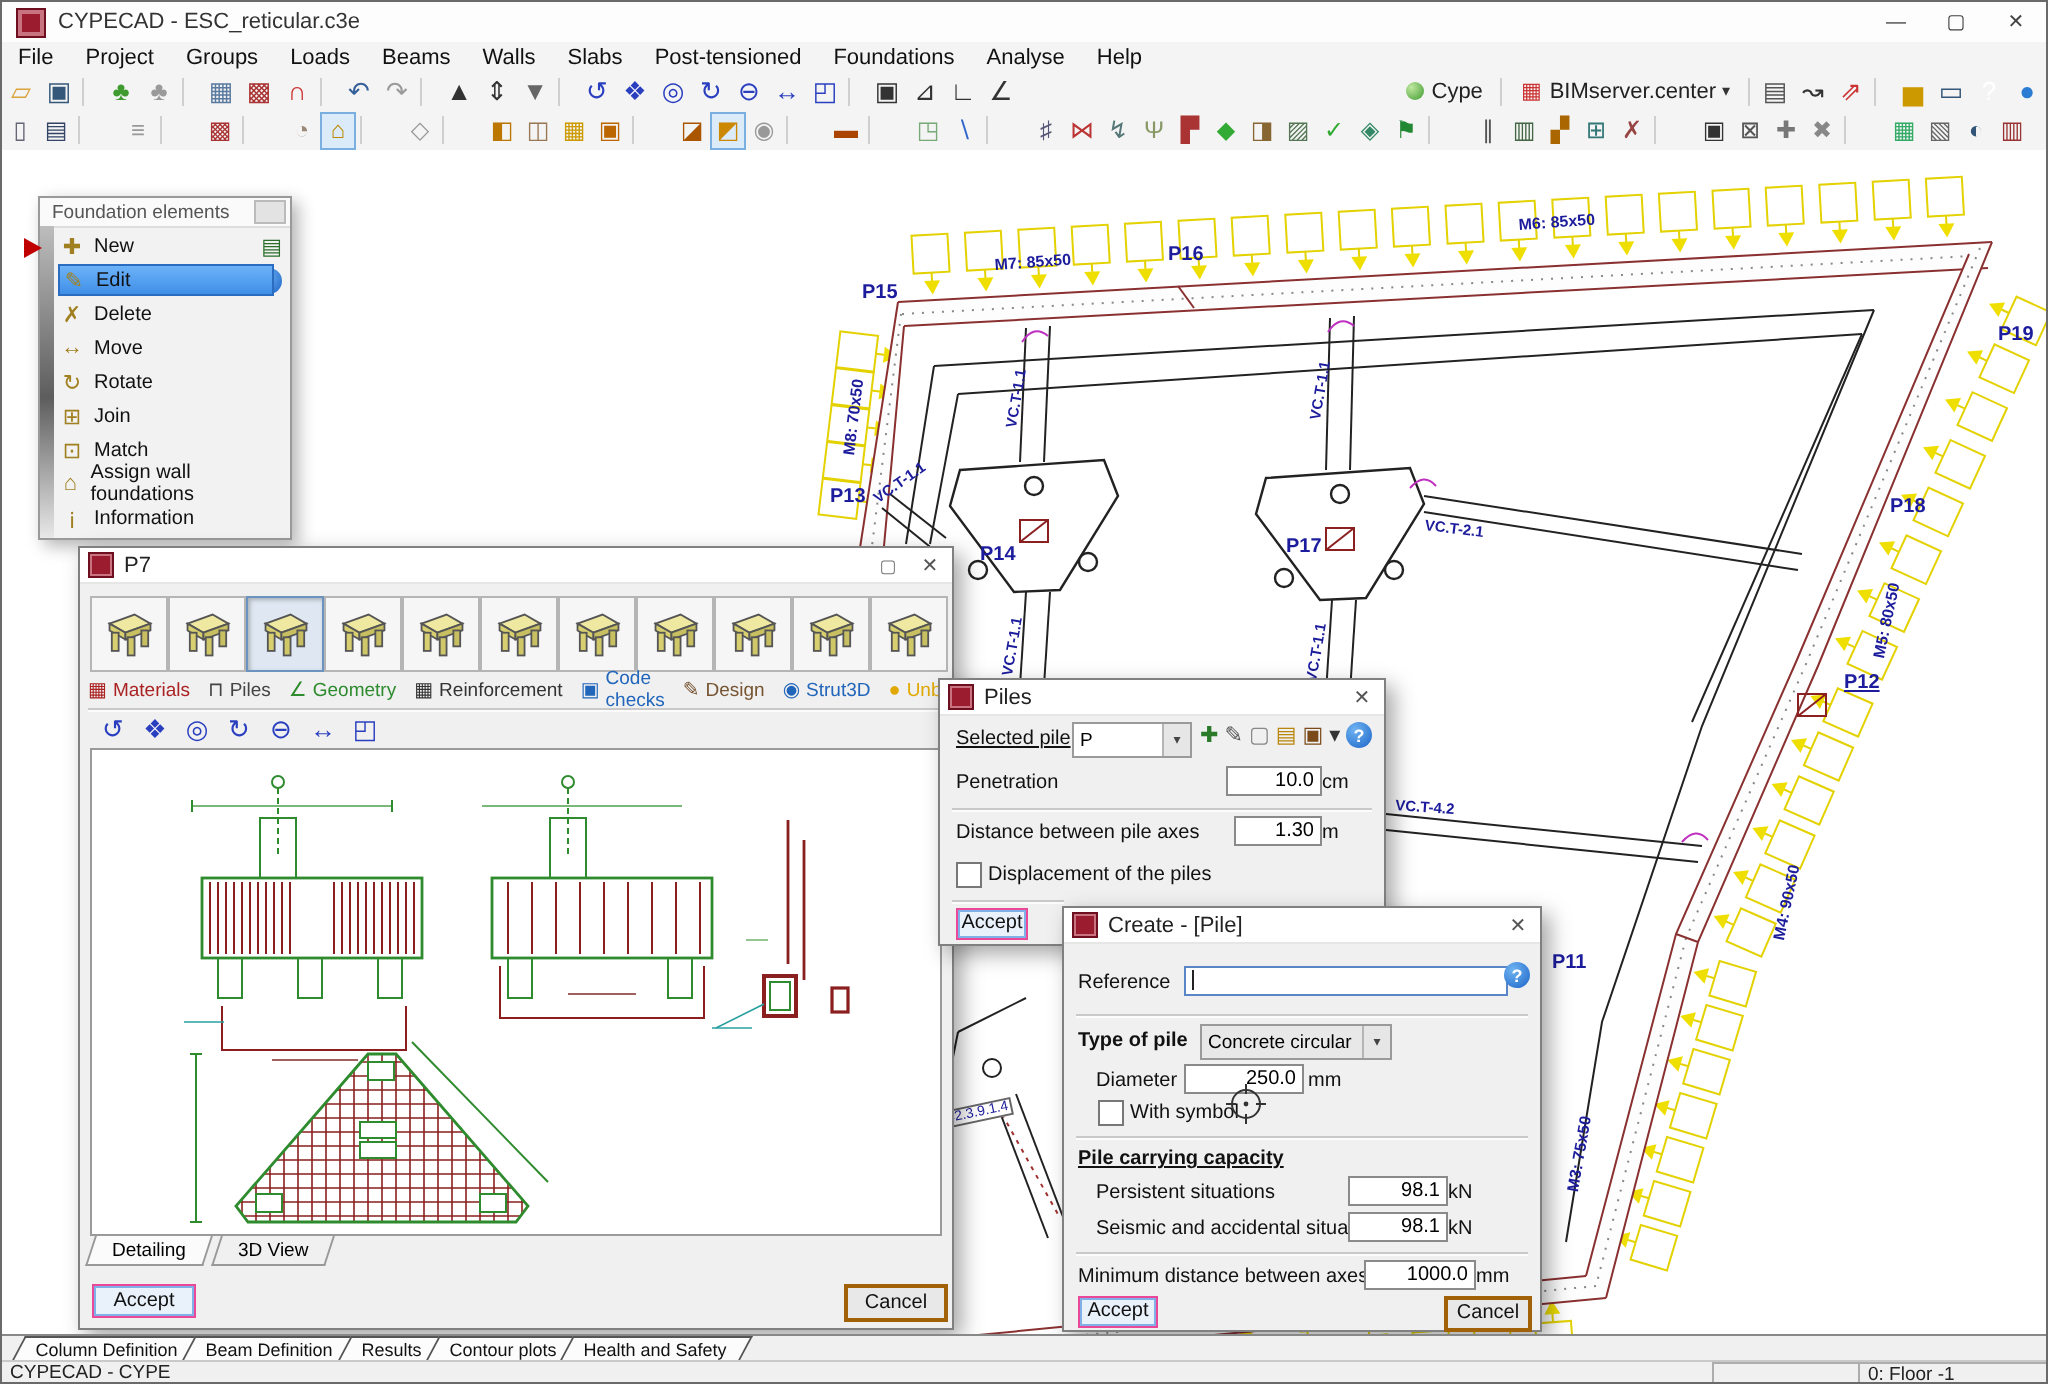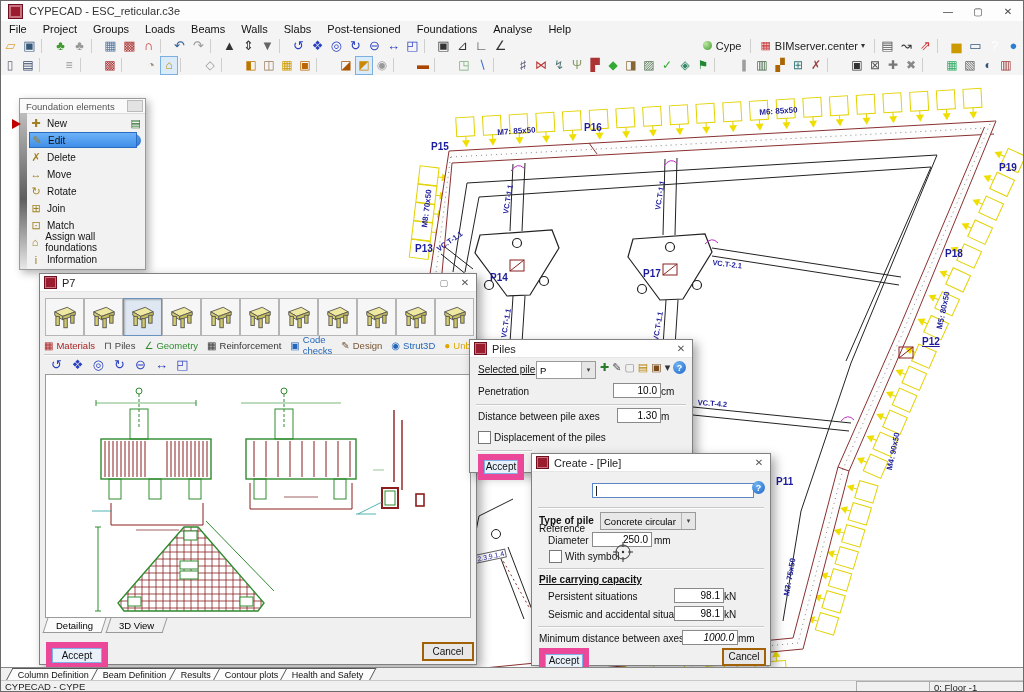--- a/index.html
+++ b/index.html
@@ -44,21 +44,21 @@
   .dlg-max{width:20px;text-align:center;font-size:9px;color:#777;}
   .lbl{position:absolute;font-size:10px;color:#111;white-space:nowrap;}
   .lbl.b{font-weight:bold;}
   .num{position:absolute;background:#fff;border:1px solid #8a8a8a;font-size:10px;text-align:right;padding:0 3px;line-height:13px;font-family:"Liberation Sans",sans-serif;}
   .combo{position:absolute;background:#fff;border:1px solid #9a9a9a;font-size:9.5px;display:flex;align-items:center;}
   .combo .val{flex:1;padding:0 3px;white-space:nowrap;overflow:hidden;}
   .combo .cbtn{width:13px;height:100%;background:#e6e6e6;border-left:1px solid #b5b5b5;font-size:7px;display:flex;align-items:center;justify-content:center;color:#444;}
   .chk{position:absolute;width:11px;height:11px;background:#fff;border:1px solid #777;}
   .hsep{position:absolute;height:1px;background:#c9c9c9;border-bottom:1px solid #fcfcfc;}
   .btn{position:absolute;background:#e8e8e8;border:2px solid #a16207;font-size:10px;text-align:center;color:#111;}
-  .btn.focus{border:6px solid #ec4899;box-shadow:0 0 0 1px #7fb0e8 inset;background:#e9f1fb;}
+  .btn.focus{border:1px solid #ec4899;box-shadow:0 0 0 1px #7fb0e8 inset;background:#e9f1fb;}
   
   #fpanel{position:absolute;left:18px;top:97px;width:125px;height:170px;background:#f2f2f2;border:1px solid #9a9a9a;box-shadow:3px 3px 8px rgba(0,0,0,.3);}
   #fpanel .ptitle{height:14px;display:flex;align-items:center;font-size:9.5px;color:#555;padding-left:6px;background:#fafafa;border-bottom:1px solid #ddd;}
   #fpanel .pclose{margin-left:auto;width:14px;height:10px;background:#e3e3e3;border:1px solid #bbb;margin-right:2px;}
   #fstrip{position:absolute;left:0;top:14px;bottom:0;width:7px;background:linear-gradient(#bdbdbd,#5d5d5d 55%,#e8e8e8);}
   .fitem{position:absolute;left:9px;width:108px;height:16px;display:flex;align-items:center;font-size:10px;color:#111;}
   .fitem .fico{width:14px;text-align:center;font-size:11px;color:#a08020;margin-right:4px;}
   .fitem.selected{background:linear-gradient(#6db2f8,#3f8fe8);border:1px solid #2a6cc0;box-sizing:border-box;}
   #fmarker{position:absolute;left:-8px;top:20px;width:0;height:0;border-left:9px solid #c00000;border-top:5px solid transparent;border-bottom:5px solid transparent;}
   #fbook{position:absolute;right:4px;top:18px;font-size:11px;color:#2a6e2a;}
@@ -733,21 +733,21 @@
   <div class="hsep" style="left:6px;top:110px;width:56px;"></div>
   <div class="btn focus" style="left:8px;top:114px;width:34px;height:14px;line-height:14px;">Accept</div>
 </div>
 
 <div id="create" class="dlg" style="left:530px;top:452px;width:238px;height:211px;">
   <div class="dlg-title">
     <span class="dlg-ico"></span>
     <span class="t">Create - [Pile]</span>
     <span class="dlg-x">✕</span>
   </div>
-  <span class="lbl" style="left:7px;top:32px;margin-top:37px;">Reference</span>
+  <span class="lbl" style="left:7px;top:32px;">Reference</span>
   <span class="num" style="left:60px;top:29px;width:154px;text-align:left;border-color:#5a86c8;"><span></span><span style="display:inline-block;width:1px;height:10px;background:#222;vertical-align:middle;"></span></span>
   <span class="qicon" style="position:absolute;left:220px;top:27px;">?</span>
   <div class="hsep" style="left:6px;top:53px;width:226px;"></div>
   <span class="lbl b" style="left:7px;top:61px;">Type of pile</span>
   <div class="combo" style="left:68px;top:58px;width:94px;height:16px;background:#e8e8e8;">
     <span class="val">Concrete circular</span>
     <span class="cbtn">▾</span>
   </div>
   <span class="lbl" style="left:16px;top:81px;">Diameter</span>
   <span class="num" style="left:60px;top:78px;width:52px;">250.0</span>
@@ -765,21 +765,21 @@
   <div class="hsep" style="left:6px;top:114px;width:226px;"></div>
   <span class="lbl b" style="left:7px;top:120px;text-decoration:underline;">Pile carrying capacity</span>
   <span class="lbl" style="left:16px;top:137px;">Persistent situations</span>
   <span class="num" style="left:142px;top:134px;width:42px;">98.1</span>
   <span class="lbl" style="left:192px;top:137px;">kN</span>
   <span class="lbl" style="left:16px;top:155px;">Seismic and accidental situations</span>
   <span class="num" style="left:142px;top:152px;width:42px;">98.1</span>
   <span class="lbl" style="left:192px;top:155px;">kN</span>
   <div class="hsep" style="left:6px;top:172px;width:226px;"></div>
   <span class="lbl" style="left:7px;top:179px;">Minimum distance between axes</span>
-  <span class="num" style="left:150px;top:176px;width:48px;font-style:italic;">1000.0</span>
+  <span class="num" style="left:150px;top:176px;width:48px;">1000.0</span>
   <span class="lbl" style="left:206px;top:179px;">mm</span>
   <div class="btn focus" style="left:7px;top:194px;width:38px;height:14px;line-height:14px;">Accept</div>
   <div class="btn" style="left:190px;top:194px;width:40px;height:14px;line-height:14px;">Cancel</div>
 </div>
 
 <div id="sheettabs">
 
 <div class="stab">
       <span>Column Definition</span>
     </div>

